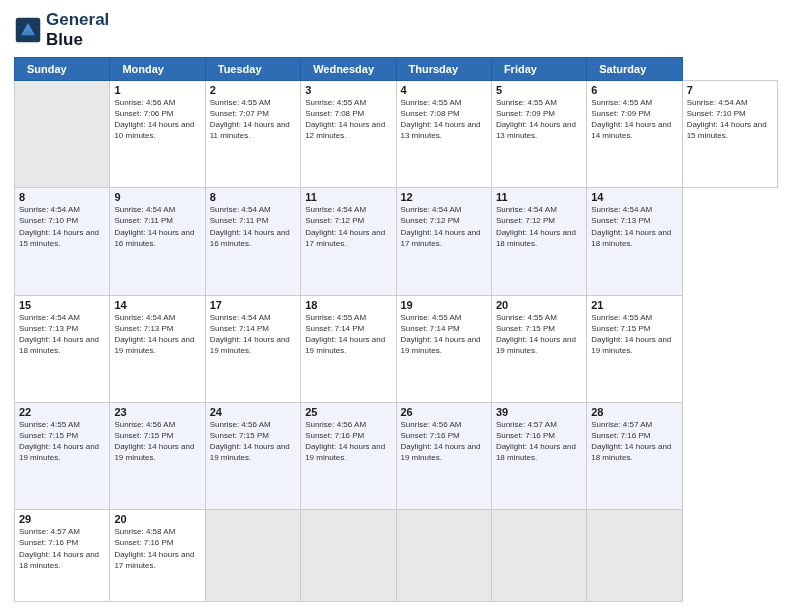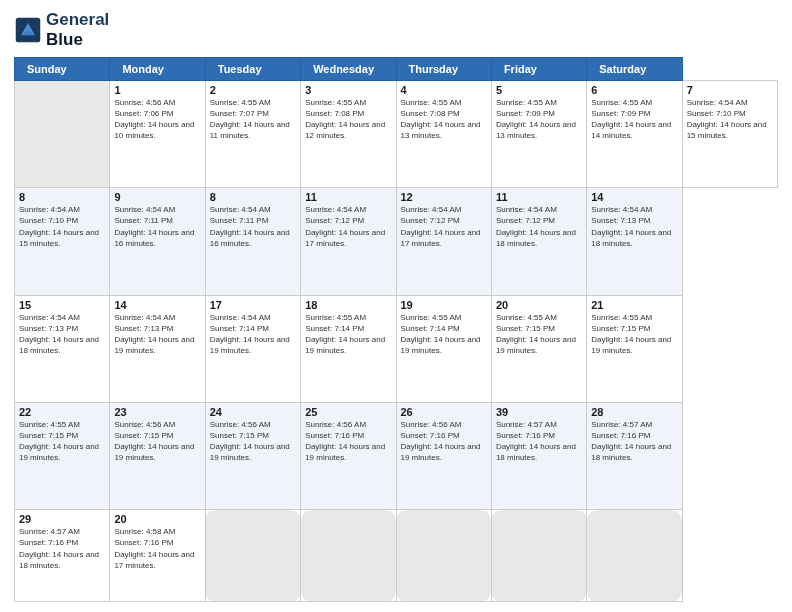--- a/index.html
+++ b/index.html
@@ -92,21 +92,20 @@
     .day-info {
       font-size: 8px;
       color: #333;
       line-height: 1.4;
     }
     td.empty {
       background: #e8e8e8 !important;
     }
     .last-row td {
       height: 70px;
-      border-radius: 11px;
     }
   </style>
 </head>
 <body>
 
 <div class="page">
   <div class="header">
     <div class="logo">
       <svg class="logo-icon" viewBox="0 0 32 32">
         <rect x="2" y="2" width="28" height="28" rx="3" fill="#1a3a5c"></rect>

